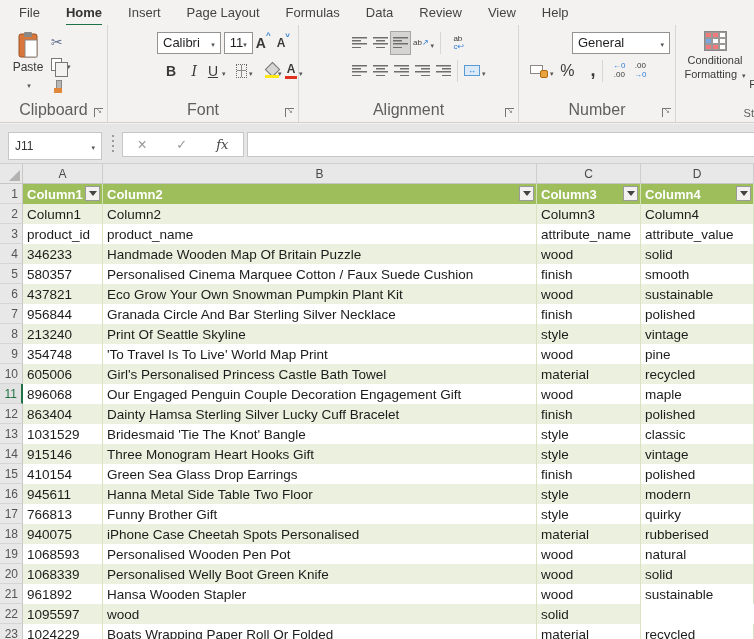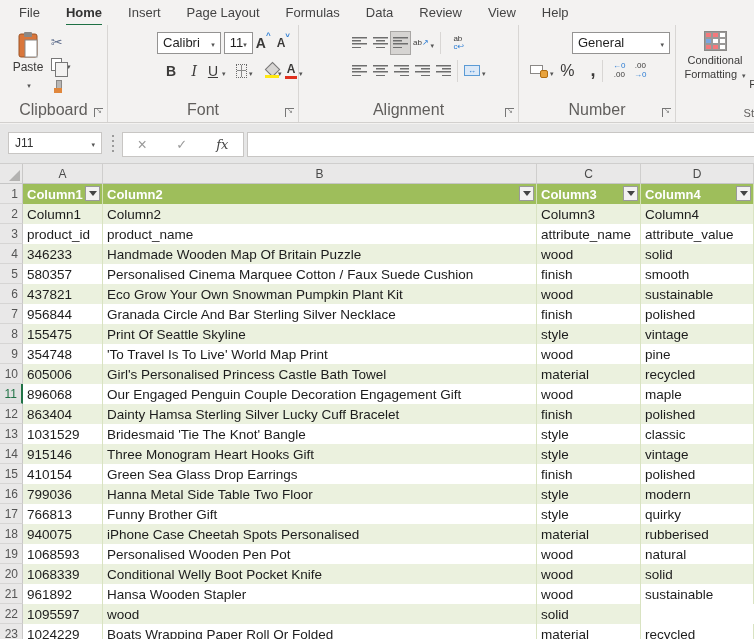--- a/index.html
+++ b/index.html
@@ -104,21 +104,21 @@
     border:1px solid #8a8886; margin-bottom:3px; }
   .ic-cf span { border:0.5px solid #9a9998; background:#fff; }
   .ic-cf .red { background:#f4797c; } .ic-cf .blue { background:#7aa7e0; }
   .cf-label { font-size:11px; color:#3b3a39; line-height:1.25; text-align:center; }
   .cut-label { position:absolute; right:-2px; top:53px; font-size:11px; color:#3b3a39; }
   .cut-glabel { position:absolute; right:0px; bottom:3px; font-size:11px; color:#605e5c; }
 
   
   .fbar { position:absolute; top:124px; left:0; right:0; height:40px; background:#e6e6e6;
     border-bottom:1px solid #cfcecd; }
-  .namebox { position:absolute; left:8px; top:8px; width:94px; height:22px; background:#fff;
+  .namebox { position:absolute; left:8px; top:8px; width:94px; height:28px; background:#fff;
     border:1px solid #c8c6c4; display:flex; align-items:center; padding:0 6px;
     font-size:12px; color:#333; }
   .namebox .car { margin-left:auto; }
   .vdots { position:absolute; left:112px; top:11px; width:2px; height:18px;
     background:repeating-linear-gradient(#9a9a9a 0 2px, transparent 2px 5px); }
   .fbtns { position:absolute; left:122px; top:8px; width:122px; height:25px; background:#fff;
     border:1px solid #c8c6c4; display:flex; align-items:center; justify-content:space-around; }
   .fbtn { font-size:13px; color:#9a9a9a; }
   .fbtn.x::before { content:"×"; font-size:16px; }
   .fbtn.ok::before { content:"✓"; }
@@ -475,21 +475,21 @@
           <div class="cell">
             <span>finish</span>
           </div>
           <div class="cell">
             <span>polished</span>
           </div>
         </div>
         <div class="grow-line trow band">
           <div class="gut">8</div>
           <div class="cell">
-            <span>155475</span>
+            <span>213240</span>
           </div>
           <div class="cell">
             <span>Print Of Seattle Skyline</span>
           </div>
           <div class="cell">
             <span>style</span>
           </div>
           <div class="cell">
             <span>vintage</span>
           </div>
@@ -595,21 +595,21 @@
           <div class="cell">
             <span>finish</span>
           </div>
           <div class="cell">
             <span>polished</span>
           </div>
         </div>
         <div class="grow-line trow band">
           <div class="gut">16</div>
           <div class="cell">
-            <span>799036</span>
+            <span>945611</span>
           </div>
           <div class="cell">
             <span>Hanna Metal Side Table Two Floor</span>
           </div>
           <div class="cell">
             <span>style</span>
           </div>
           <div class="cell">
             <span>modern</span>
           </div>
@@ -658,21 +658,21 @@
           <div class="cell">
             <span>natural</span>
           </div>
         </div>
         <div class="grow-line trow band">
           <div class="gut">20</div>
           <div class="cell">
             <span>1068339</span>
           </div>
           <div class="cell">
-            <span>Conditional Welly Boot Pocket Knife</span>
+            <span>Personalised Welly Boot Green Knife</span>
           </div>
           <div class="cell">
             <span>wood</span>
           </div>
           <div class="cell">
             <span>solid</span>
           </div>
         </div>
         <div class="grow-line trow">
           <div class="gut">21</div>

